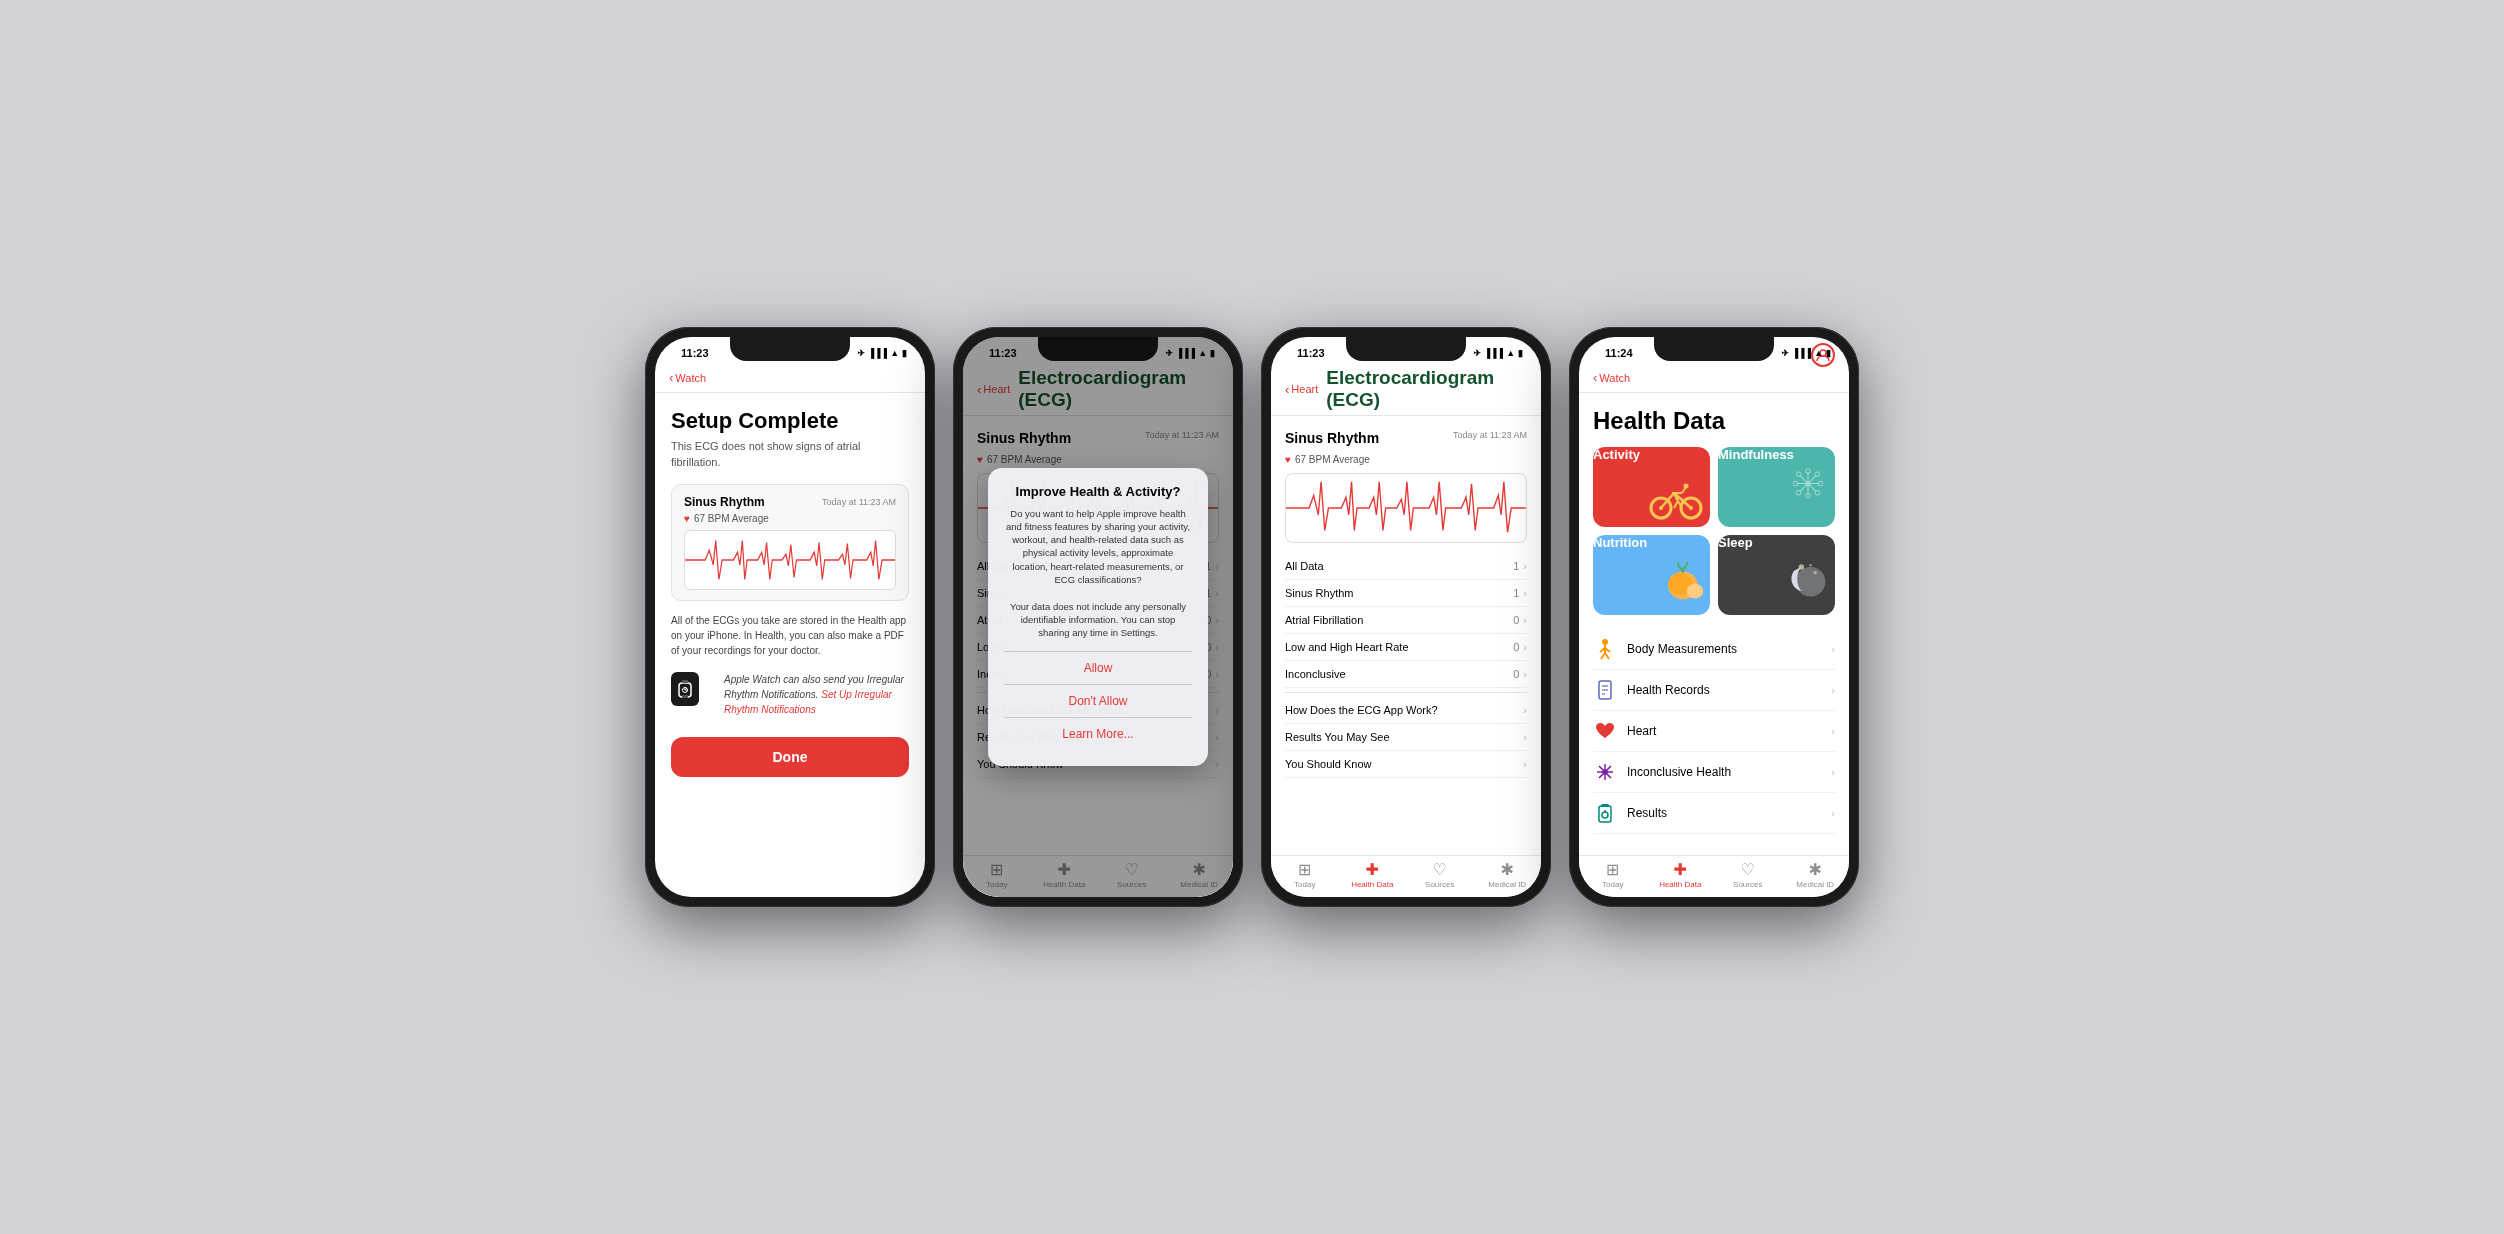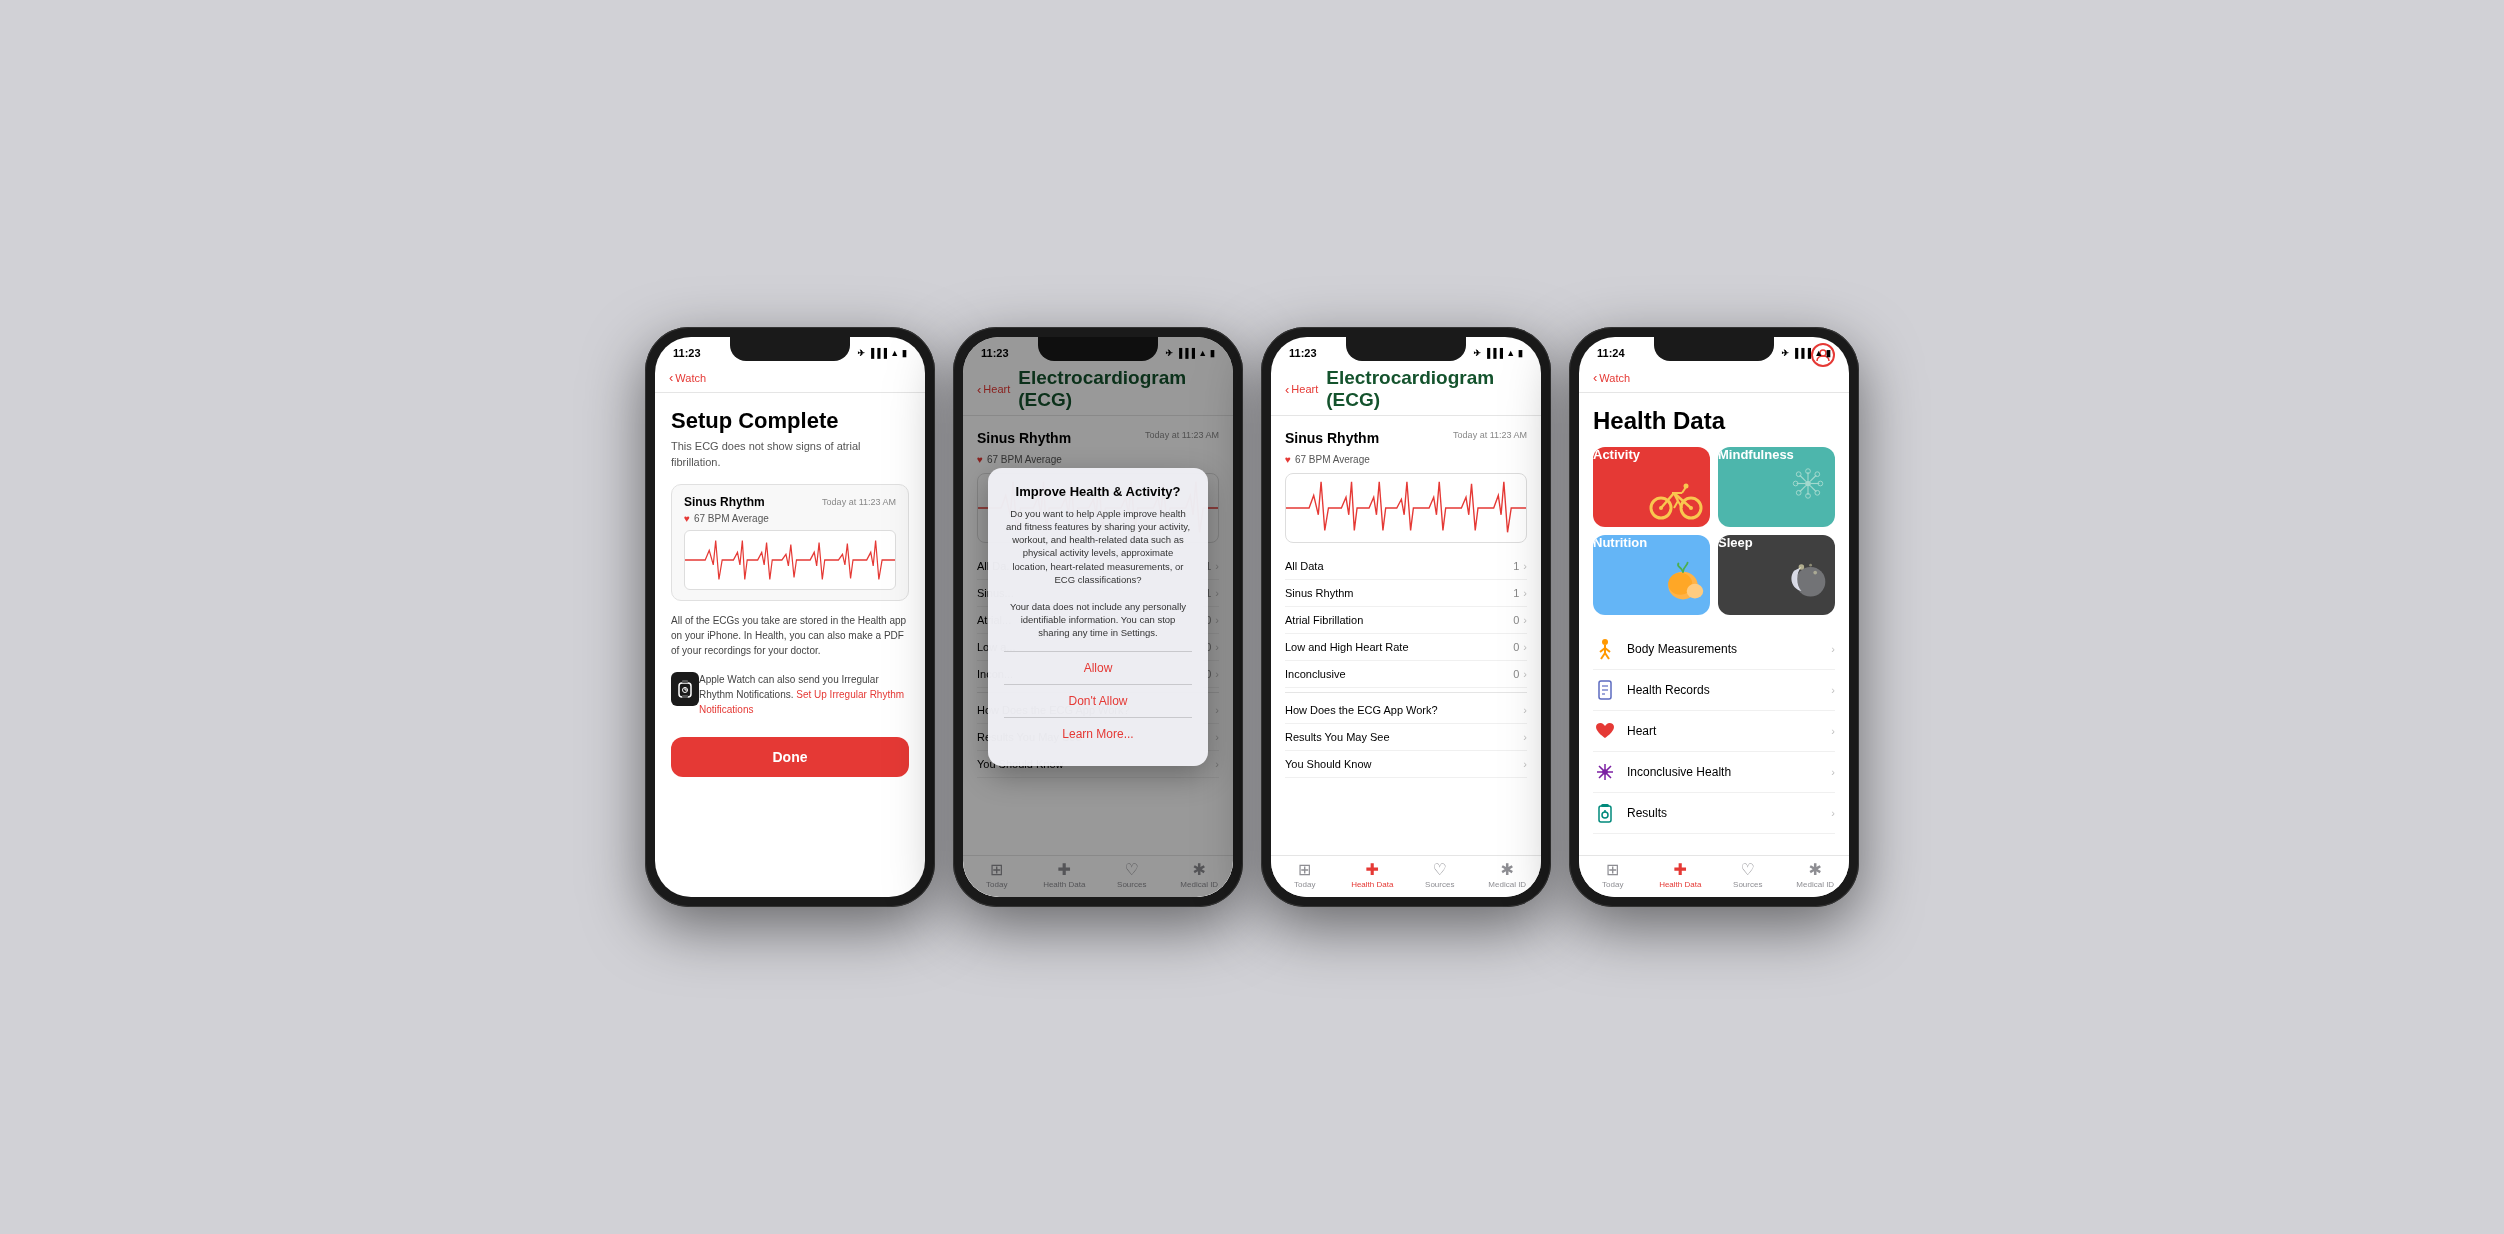--- a/index.html
+++ b/index.html
@@ -56,21 +56,21 @@
       justify-content: space-between;
       align-items: center;
       padding: 6px 18px 2px;
       font-size: 10px;
       font-weight: 600;
       color: #000;
       position: relative;
       z-index: 50;
       min-height: 28px;
     }
-    .status-time { font-size: 11px; font-weight: 700; }
+    .status-time { font-size: 11px; font-weight: 700; margin-left: 8px; }
     .status-icons { display: flex; gap: 3px; align-items: center; font-size: 9px; }
     
     .nav-bar {
       display: flex;
       align-items: center;
       padding: 2px 14px 4px;
       font-size: 11px;
       border-bottom: 1px solid #e5e5e5;
       min-height: 28px;
     }
@@ -146,22 +146,23 @@
     }
     .setup-body-text {
       font-size: 10px;
       color: #444;
       line-height: 1.5;
       margin-bottom: 14px;
     }
     .watch-notification {
       display: flex;
       align-items: flex-start;
-      gap: 0;
+      gap: 25px;
       margin-bottom: 20px;
+      font-style: italic;
     }
     .watch-icon {
       width: 28px;
       height: 34px;
       background: #1a1a1a;
       border-radius: 6px;
       display: flex;
       align-items: center;
       justify-content: center;
       flex-shrink: 0;

